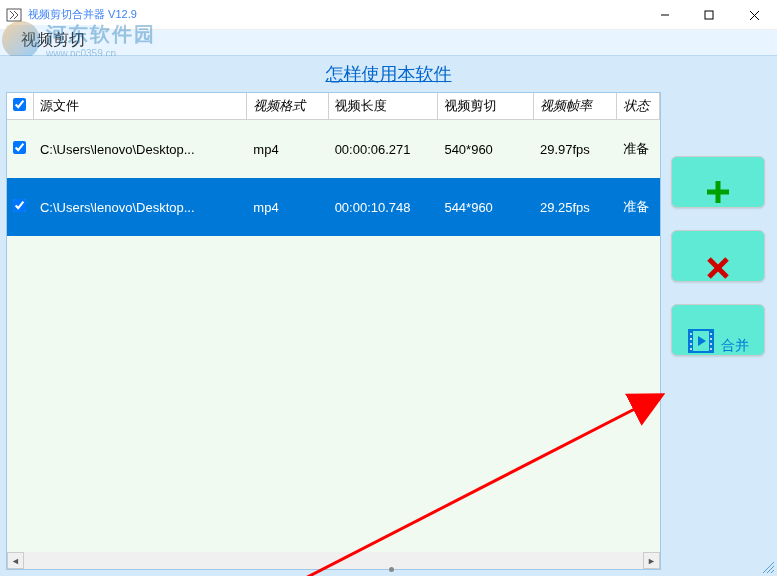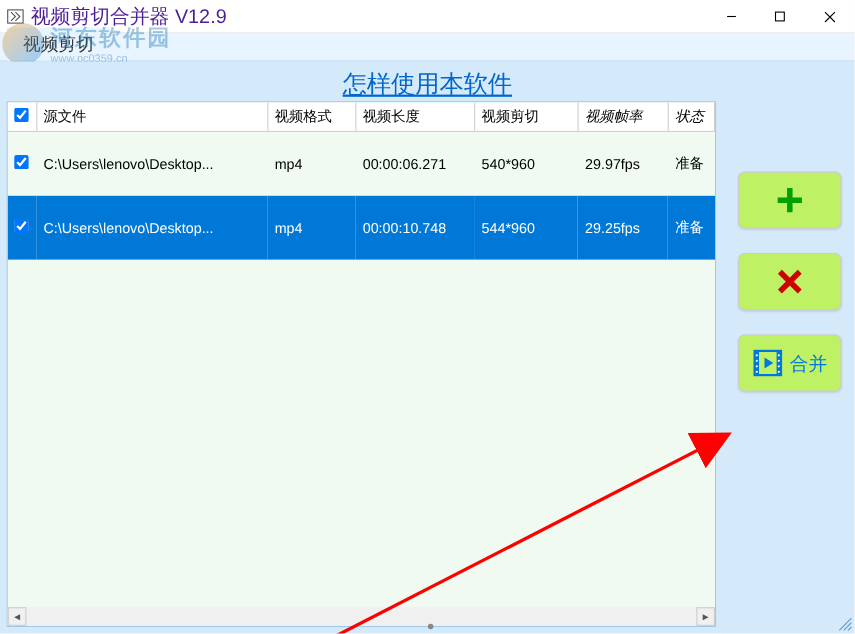--- a/index.html
+++ b/index.html
@@ -2,57 +2,57 @@
 <html><head>
 <meta charset="utf-8">
 <style>
 * { margin: 0; padding: 0; box-sizing: border-box; font-family: "Microsoft YaHei", sans-serif; }
 body { width: 777px; height: 576px; position: relative; overflow: hidden; }
 
 .window { width: 777px; height: 576px; background: #fff; position: relative; }
 
 .titlebar { height: 30px; background: #fff; display: flex; align-items: center; padding-left: 6px; border-bottom: 1px solid #eee; }
 .titlebar .app-icon { width: 16px; height: 16px; margin-right: 6px; }
-.titlebar .title { font-size: 18px; color: #4c1d95; flex: 1; }
+.titlebar .title { font-size: 11px; color: #3b82f6; flex: 1; }
 .win-controls { display: flex; height: 100%; }
 .win-btn { width: 44px; height: 30px; display: flex; align-items: center; justify-content: center; font-size: 14px; color: #000; }
 .win-btn.close { width: 46px; }
 
 .tabbar { height: 26px; background: #e8f4ff; display: flex; align-items: flex-end; padding-left: 6px; border-bottom: 1px solid #b8d8f0; }
 .tab { padding: 4px 14px 4px 14px; font-size: 16px; color: #333; background: #e8f4ff; border: 1px solid transparent; border-bottom: none; }
 .tab.active { background: #d4e9fa; border: 1px solid #a0c8e8; border-bottom: 1px solid #d4e9fa; position: relative; z-index: 2; }
 
 .content { background: #d4e9fa; height: 520px; position: relative; padding: 6px; }
-.help-link { position: absolute; top: 6px; left: 50%; transform: translateX(-50%); font-size: 22px; color: #0066cc; text-decoration: underline; }
-
-.main-row { display: flex; gap: 20px; height: 100%; padding-top: 30px; }
+.help-link { position: absolute; top: 6px; left: 50%; transform: translateX(-50%); font-size: 18px; color: #0066cc; text-decoration: underline; }
+
+.main-row { display: flex; gap: 10px; height: 100%; padding-top: 30px; }
 
 .table-wrap { flex: 1; background: #f0faf0; border: 1px solid #a0c8e8; position: relative; overflow: hidden; }
 .table-scroll { height: 398px; overflow: auto; }
 table { width: 100%; border-collapse: collapse; font-size: 13px; }
 th { background: #fff; text-align: left; padding: 4px 6px; border-right: 1px solid #d0d0d0; border-bottom: 1px solid #d0d0d0; font-weight: normal; height: 26px; }
 th.ck { width: 26px; text-align: center; }
 td { padding: 20px 6px; border-right: 1px solid transparent; height: 22px; }
 td.ck { text-align: center; padding: 2px; }
 tr.selected td { background: #0078d7; color: #fff; }
 input[type=checkbox] { width: 13px; height: 13px; }
 
 .col-src { width: 210px; }
-.col-fmt { width: 80px; }
+.col-fmt { width: 80px; font-style: italic; }
 .col-dur { width: 108px; }
 .col-size { width: 94px; }
 .col-fps { width: 82px; font-style: italic; }
 .col-status { width: 42px; font-style: italic; }
 
 .scroll-h { position: absolute; bottom: 0; left: 0; right: 0; height: 17px; background: #f0f0f0; display: flex; align-items: center; }
 .scroll-h .arrow { width: 17px; height: 17px; background: #f0f0f0; border: 1px solid #ccc; display: flex; align-items: center; justify-content: center; font-size: 9px; color: #555; }
 .scroll-h .track { flex: 1; height: 17px; }
 
 .sidebar { width: 100px; display: flex; flex-direction: column; gap: 22px; padding-top: 64px; }
-.side-btn { width: 94px; height: 52px; background: #bef264; border: 1px solid #ccc; border-radius: 6px; display: flex; align-items: center; justify-content: center; gap: 6px; font-size: 17px; color: #0078d7; box-shadow: 0 1px 2px rgba(0,0,0,0.1); }
+.side-btn { width: 94px; height: 52px; background: #5eead4; border: 1px solid #ccc; border-radius: 6px; display: flex; align-items: flex-end; justify-content: center; gap: 6px; font-size: 14px; color: #0078d7; box-shadow: 0 1px 2px rgba(0,0,0,0.1); }
 .side-btn.merge { color: #0078d7; }
 
 .watermark { position: absolute; top: 18px; left: 0; width: 230px; height: 44px; opacity: 0.35; pointer-events: none; display: flex; align-items: center; }
 .watermark .wm-icon { width: 38px; height: 38px; border-radius: 50%; background: linear-gradient(135deg,#ff8c00,#0088ff); margin-left: 2px; }
 .watermark .wm-text { margin-left: 6px; }
 .watermark .wm-text .line1 { font-size: 20px; font-weight: bold; color: #0066aa; letter-spacing: 2px; }
 .watermark .wm-text .line2 { font-size: 10px; color: #0066aa; }
 
 .arrow-overlay { position: absolute; pointer-events: none; z-index: 100; }
 

